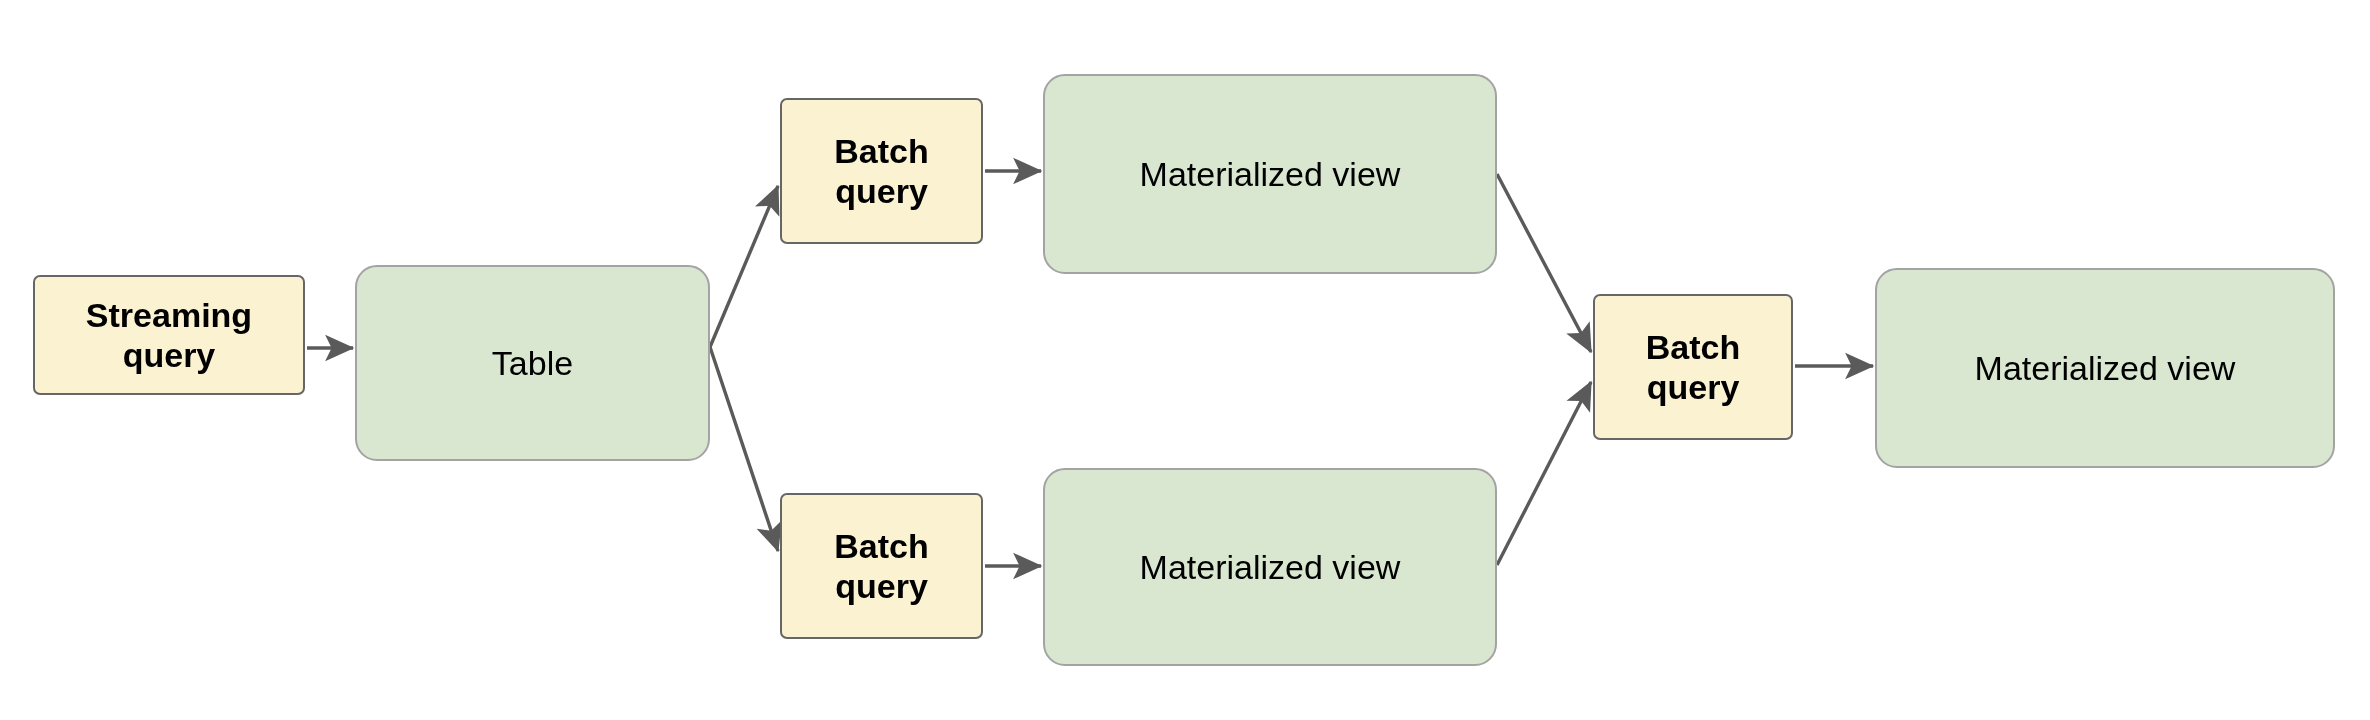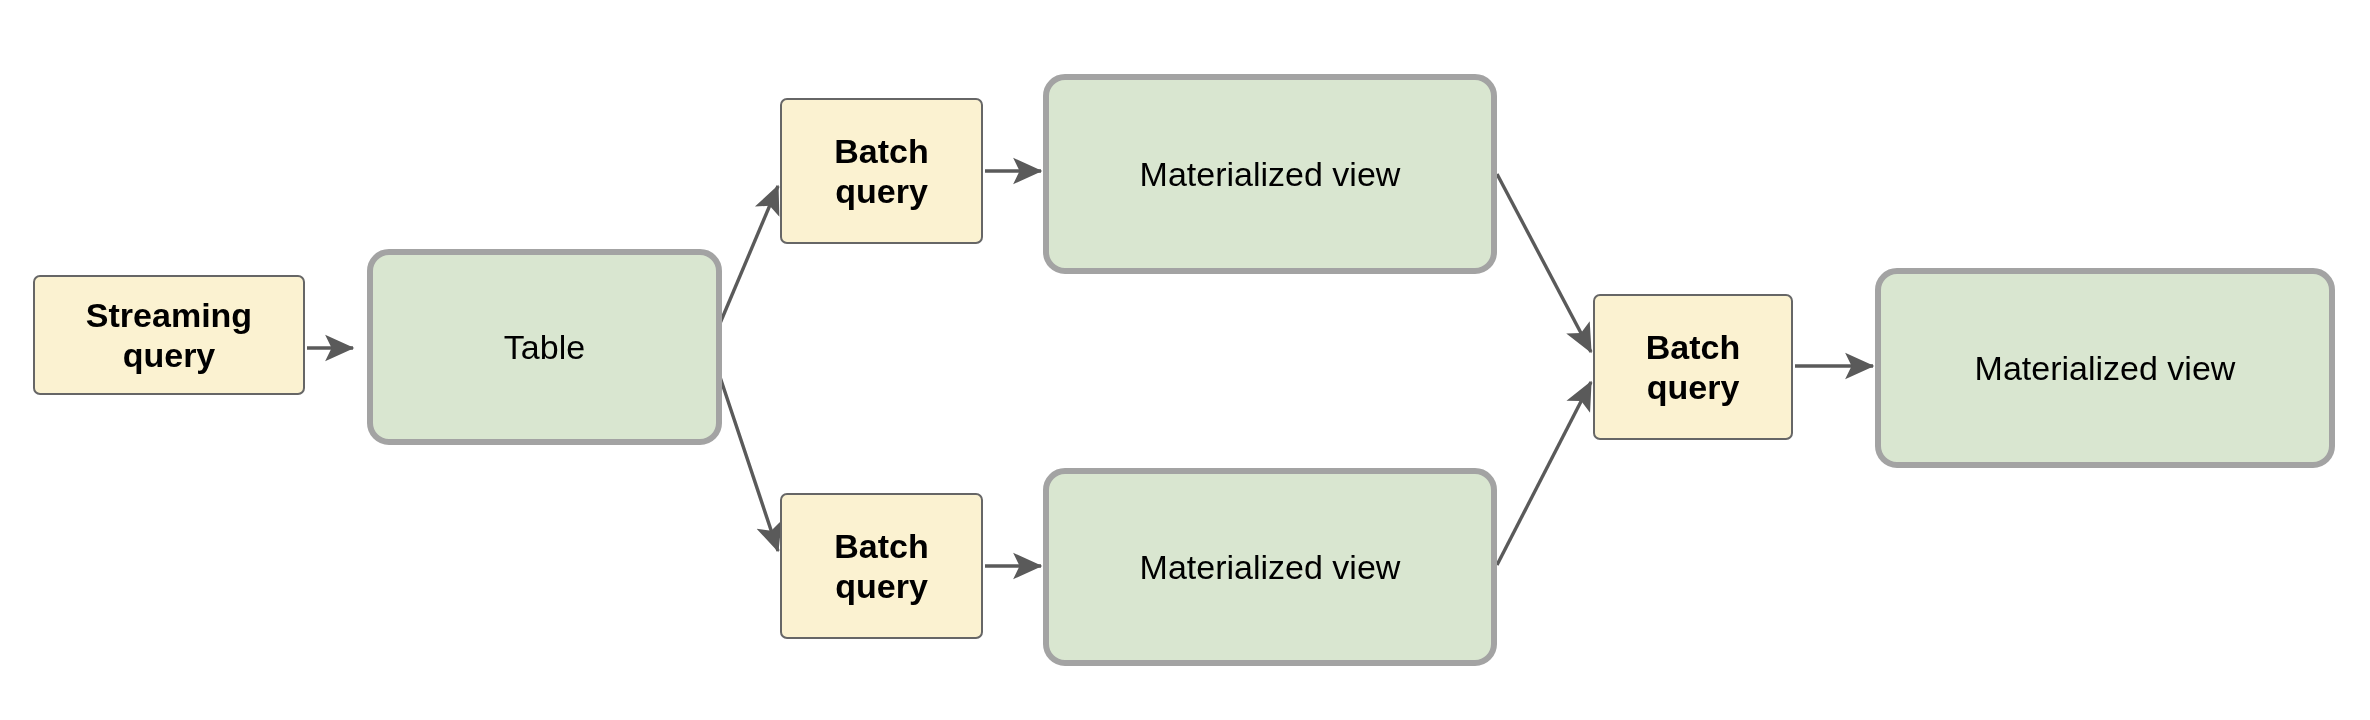--- a/index.html
+++ b/index.html
@@ -2,21 +2,21 @@
 <html><head>
 <meta charset="utf-8">
 <style>
   html,body{margin:0;padding:0;background:#ffffff;}
   body{width:2370px;height:720px;overflow:hidden;font-family:"Liberation Sans",sans-serif;}
   #canvas{position:relative;width:2370px;height:720px;background:#ffffff;}
   #wires{position:absolute;left:0;top:0;width:2370px;height:720px;pointer-events:none;}
   .node{position:absolute;box-sizing:border-box;display:flex;align-items:center;justify-content:center;
         text-align:center;color:#000000;font-size:34px;line-height:1.18;font-family:"Liberation Sans",sans-serif;}
   .node.query{background:#fbf2d1;border:2px solid #666666;border-radius:7px;font-weight:bold;}
-  .node.store{background:#d9e6d0;border:6px solid #a3a3a3;border-radius:22px;}
+  .node.store{background:#d9e6d0;border:2px solid #a3a3a3;border-radius:22px;}
   .node .lbl{white-space:pre-line;display:block;padding:0 6px;}
 </style>
 </head>
 <body>
 
 <div id="canvas">
   <svg id="wires" viewBox="0 0 2370 720">
       <defs>
         <marker id="ah" markerWidth="9" markerHeight="9" refX="8.2" refY="4.5" orient="auto" markerUnits="strokeWidth">
           <path d="M0,0.6 L8.6,4.5 L0,8.4 L1.9,4.5 Z" fill="#5a5a5a"></path>
@@ -28,21 +28,21 @@
       <line x1="985" y1="171" x2="1041" y2="171" stroke="#5a5a5a" stroke-width="3.4" marker-end="url(#ah)"></line>
       <line x1="985" y1="566" x2="1041" y2="566" stroke="#5a5a5a" stroke-width="3.4" marker-end="url(#ah)"></line>
       <line x1="1497" y1="174" x2="1591" y2="352" stroke="#5a5a5a" stroke-width="3.4" marker-end="url(#ah)"></line>
       <line x1="1497" y1="565" x2="1591" y2="382" stroke="#5a5a5a" stroke-width="3.4" marker-end="url(#ah)"></line>
       <line x1="1795" y1="366" x2="1873" y2="366" stroke="#5a5a5a" stroke-width="3.4" marker-end="url(#ah)"></line>
     </svg>
 <div class="node query" style="left: 33px; top: 275px; width: 272px; height: 120px;">
       <span class="lbl">Streaming
 query</span>
     </div>
-    <div class="node store" style="left: 355px; top: 249px; width: 355px; height: 196px; margin-left: 12px;">
+    <div class="node store" style="left: 355px; top: 265px; width: 355px; height: 196px;">
       <span class="lbl">Table</span>
     </div>
     <div class="node query" style="left: 780px; top: 98px; width: 203px; height: 146px;">
       <span class="lbl">Batch
 query</span>
     </div>
     <div class="node store" style="left: 1043px; top: 74px; width: 454px; height: 200px;">
       <span class="lbl">Materialized view</span>
     </div>
     <div class="node query" style="left: 780px; top: 493px; width: 203px; height: 146px;">

